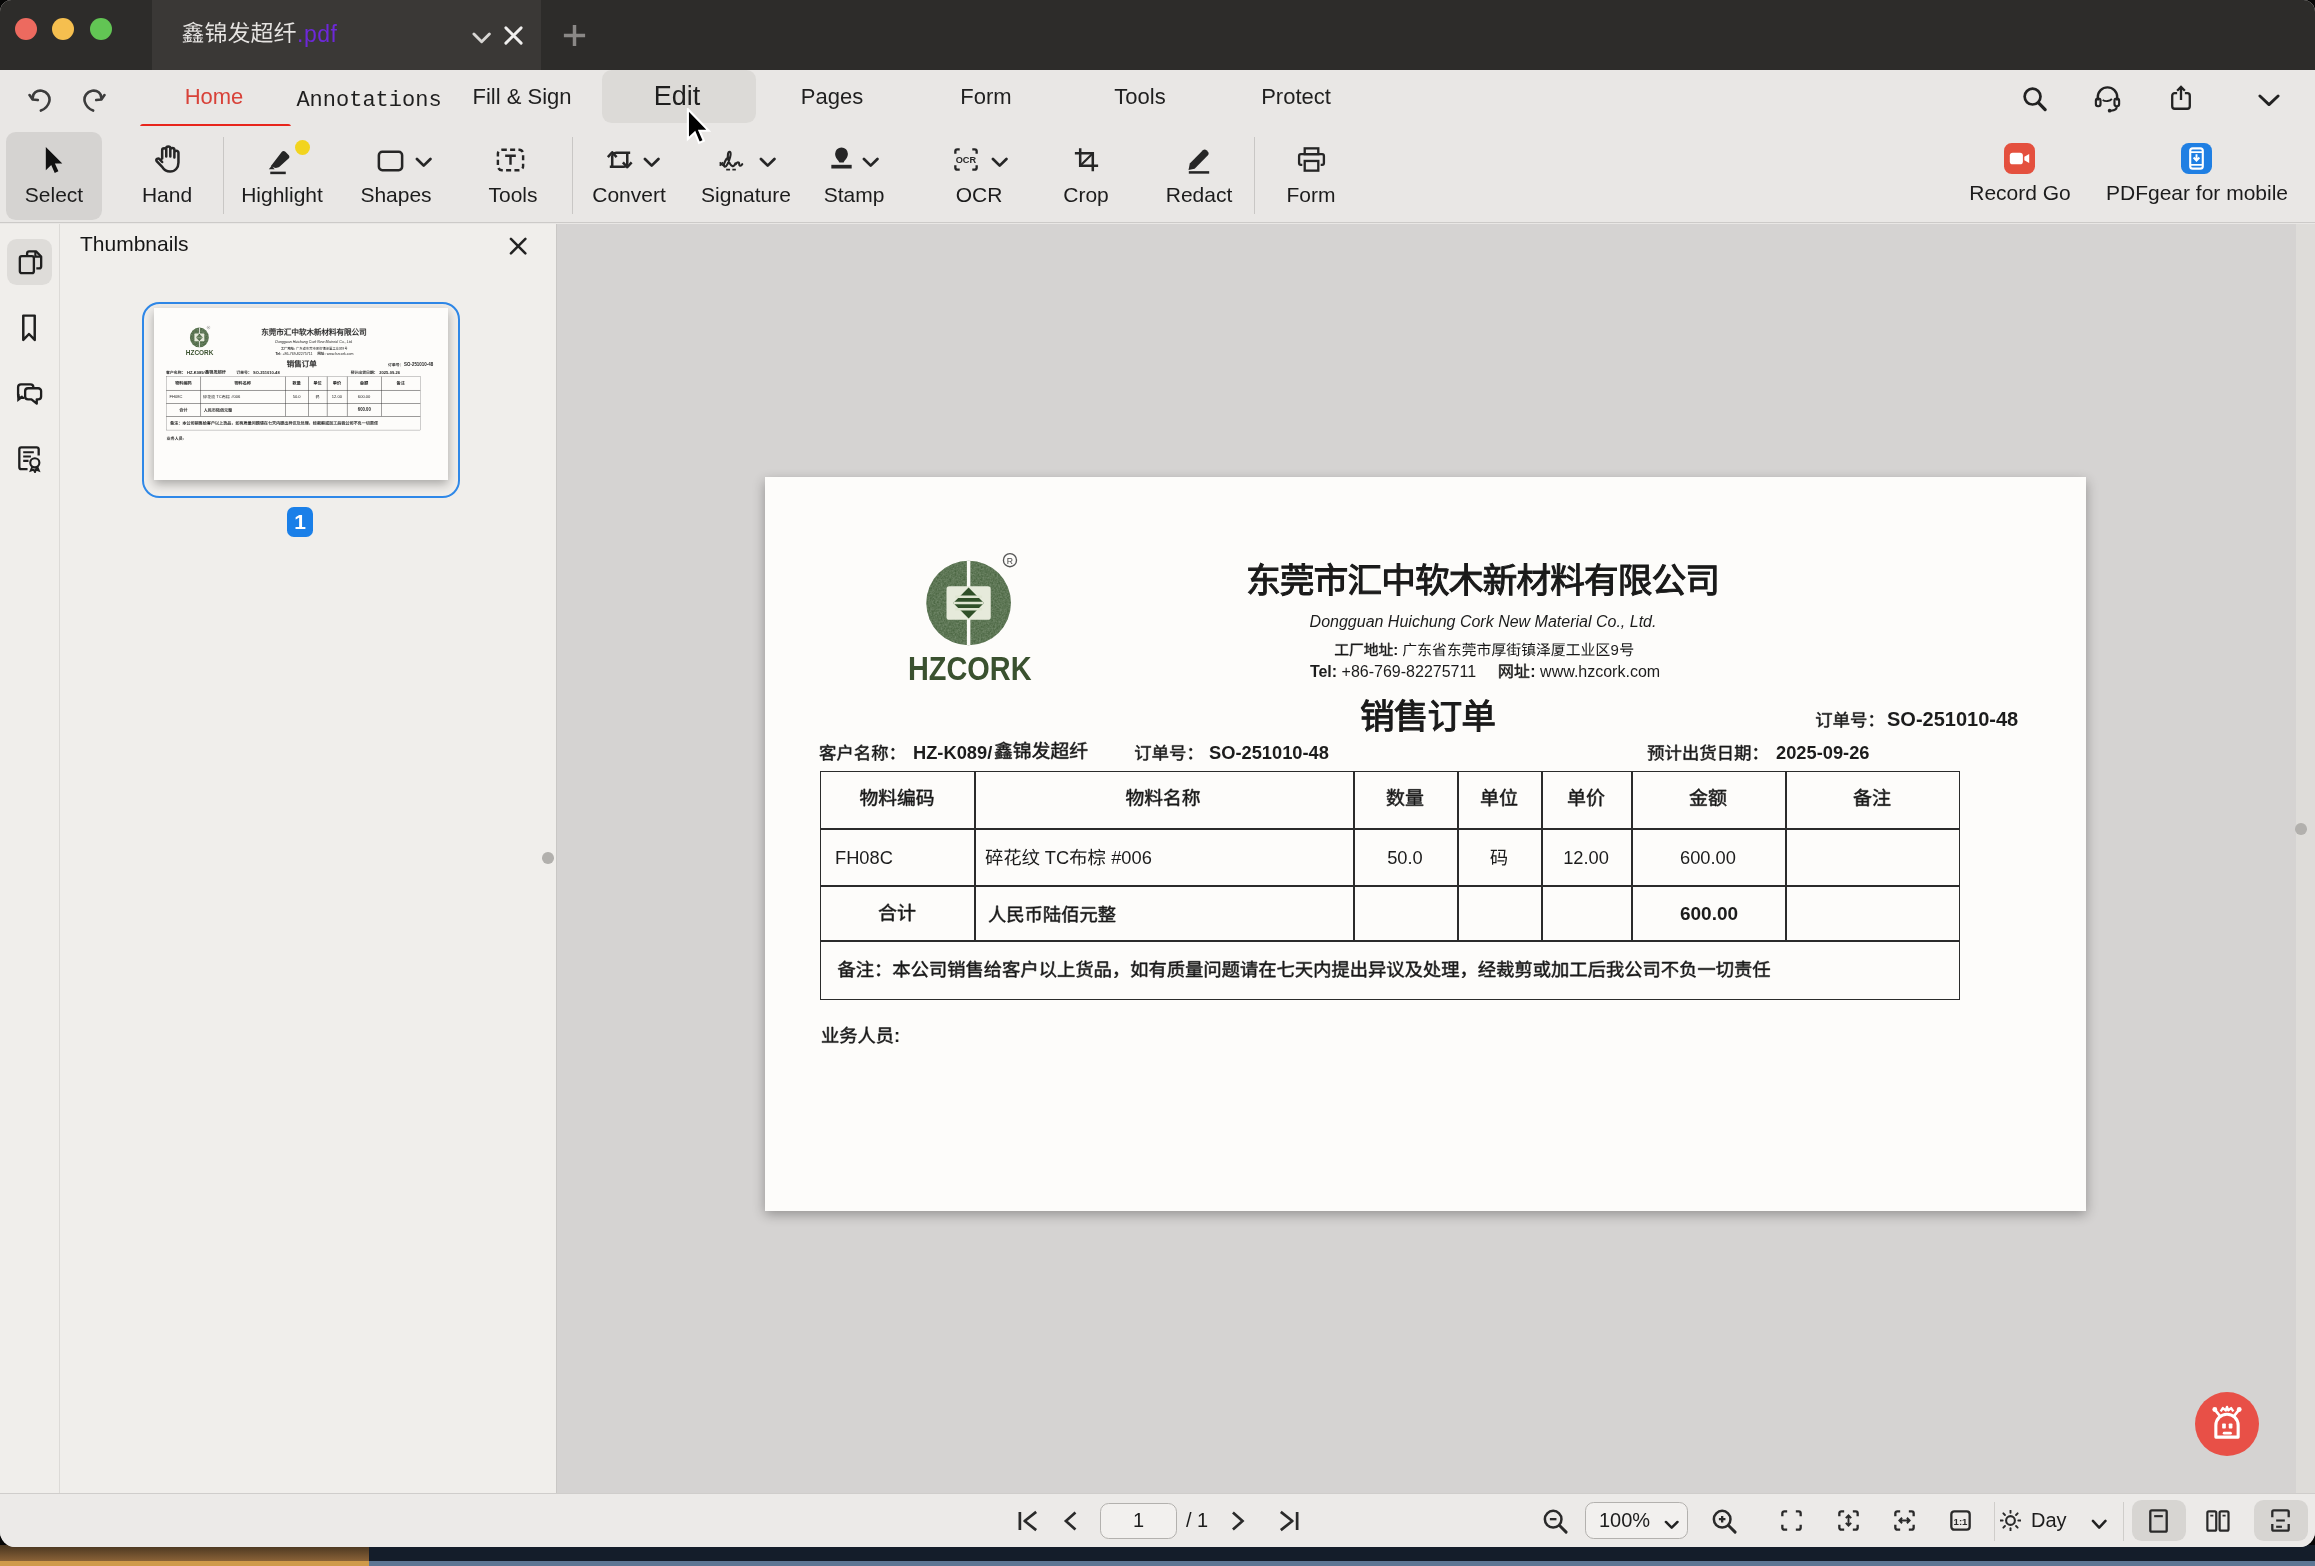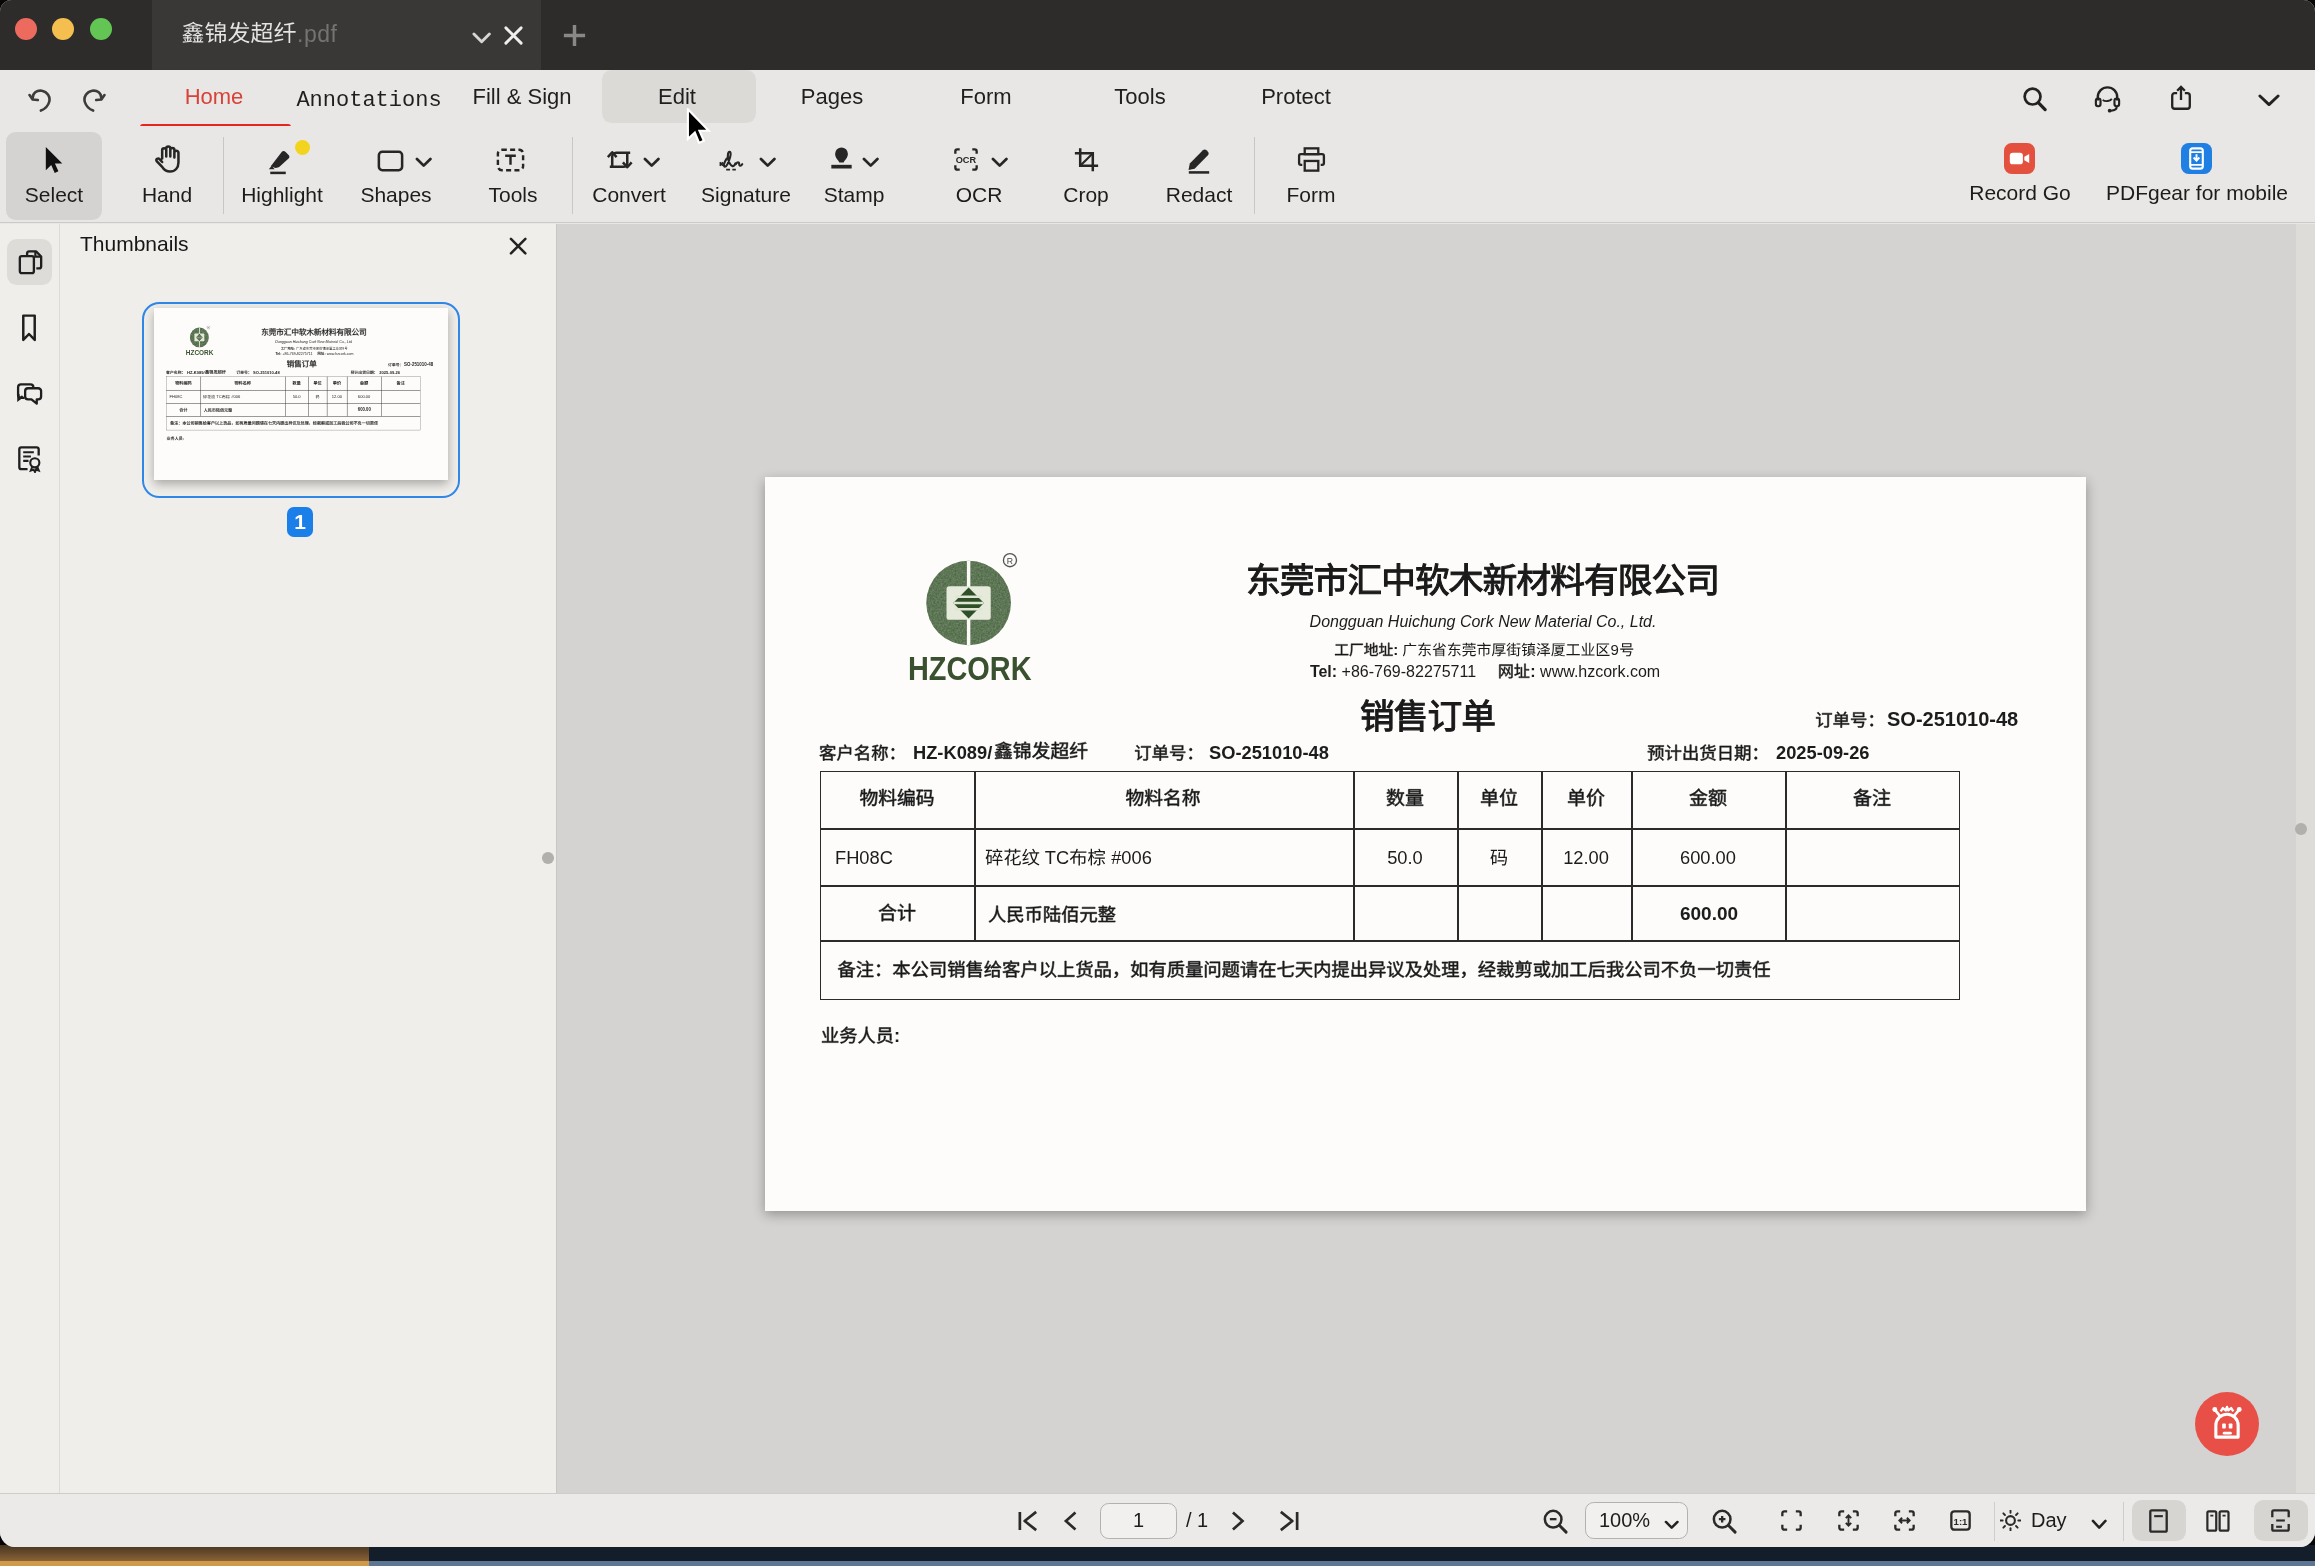--- a/index.html
+++ b/index.html
@@ -9,36 +9,36 @@
     <div style="position:absolute;left:152px;top:0px;width:389px;height:70px;background:#3a3836;"></div>
     <div style="position:absolute;left:14.5px;top:18px;width:22px;height:22px;background:#ed6a5f;border-radius:50%;"></div>
     <div style="position:absolute;left:52px;top:18px;width:22px;height:22px;background:#f5bf4f;border-radius:50%;"></div>
     <div style="position:absolute;left:90px;top:18px;width:22px;height:22px;background:#62c554;border-radius:50%;"></div>
     <div style="position:absolute;left:181px;top:19.6px;font-size:23px;line-height:28px;color:#e6e4e2;white-space:nowrap;letter-spacing:0.5px;"><svg width="116" height="23" viewBox="0 -880 5000 1000" fill="#e6e4e2" style="vertical-align:-0.12em">
         <use href="#g946B" x="0"></use>
         <use href="#g9526" x="1000"></use>
         <use href="#g53D1" x="2000"></use>
         <use href="#g8D85" x="3000"></use>
         <use href="#g7EA4" x="4000"></use>
-      </svg><span style="color:#737373">.pdf</span></div>
+      </svg><span style="color:#6d28d9">.pdf</span></div>
     <div style="position:absolute;left:472px;top:30px;width:19.3px;height:11.6px;"><svg width="19.3" height="11.6" viewBox="0 0 20 12" fill="none" style="">
         <path d="M2 2 L10.0 10 L18 2" stroke="#d8d6d4" stroke-width="3" stroke-linecap="round" stroke-linejoin="round"></path>
       </svg></div>
     <div style="position:absolute;left:503px;top:25px;width:21px;height:21px;"><svg width="21" height="21" viewBox="0 0 22 22" fill="none" style="">
         <path d="M3 3 L19 19 M19 3 L3 19" stroke="#f0efee" stroke-width="3" stroke-linecap="round"></path>
       </svg></div>
     <div style="position:absolute;left:561px;top:22px;width:27px;height:27px;"><svg width="27" height="27" viewBox="0 0 28 28" fill="none" style="">
         <path d="M14 3 V25 M3 14 H25" stroke="#8a8886" stroke-width="3.6"></path>
       </svg></div>
     <div style="position:absolute;left:0px;top:70px;width:2315px;height:57px;background:#e9e7e5;border-bottom:1px solid #d2d0ce;"></div>
     <div style="position:absolute;left:602px;top:70px;width:154px;height:53px;background:#dcdad7;border-radius:9.7px;"></div>
     <div style="position:absolute;left:214px;transform:translateX(-50%);top:83px;font-size:22px;line-height:27px;color:#d84239;white-space:nowrap;">Home</div>
     <div style="position:absolute;left:369px;transform:translateX(-50%);top:87px;font-size:22px;line-height:27px;color:#1f1f1f;white-space:nowrap;font-family:Liberation Mono, monospace;">Annotations</div>
     <div style="position:absolute;left:522px;transform:translateX(-50%);top:83px;font-size:22px;line-height:27px;color:#1f1f1f;white-space:nowrap;">Fill &amp; Sign</div>
-    <div style="position:absolute;left:677px;transform:translateX(-50%);top:83px;font-size:22px;line-height:27px;color:#1f1f1f;white-space:nowrap;">Edit</div>
+    <div style="position:absolute;left:677px;transform:translateX(-50%);top:83px;font-size:27px;line-height:27px;color:#1f1f1f;white-space:nowrap;">Edit</div>
     <div style="position:absolute;left:832px;transform:translateX(-50%);top:83px;font-size:22px;line-height:27px;color:#1f1f1f;white-space:nowrap;">Pages</div>
     <div style="position:absolute;left:986px;transform:translateX(-50%);top:83px;font-size:22px;line-height:27px;color:#1f1f1f;white-space:nowrap;">Form</div>
     <div style="position:absolute;left:1140px;transform:translateX(-50%);top:83px;font-size:22px;line-height:27px;color:#1f1f1f;white-space:nowrap;">Tools</div>
     <div style="position:absolute;left:1296px;transform:translateX(-50%);top:83px;font-size:22px;line-height:27px;color:#1f1f1f;white-space:nowrap;">Protect</div>
     <div style="position:absolute;left:140px;top:124px;width:151px;height:5.8px;background:#e8251c;border-radius:2.9px;"></div>
     <div style="position:absolute;left:28px;top:87px;width:25px;height:25px;"><svg width="25" height="25" viewBox="0 0 26 26" fill="none" style="">
         <path d="M4.8 12.0 C4.6 6.6 9.2 3.0 14.4 3.9 C20.0 5.0 23.6 10.2 22.0 15.6 C20.6 20.3 17.0 23.2 13.4 24.5" stroke="#3c3c3c" stroke-width="2.7" fill="none" stroke-linecap="round"></path>
         <path d="M4.8 13.0 L1.6 8.4 M4.8 13.0 L10.2 13.6" stroke="#3c3c3c" stroke-width="2.7" fill="none" stroke-linecap="round"></path>
       </svg></div>
     <div style="position:absolute;left:81px;top:87px;width:25px;height:25px;"><svg width="25" height="25" viewBox="0 0 26 26" fill="none" style="">

